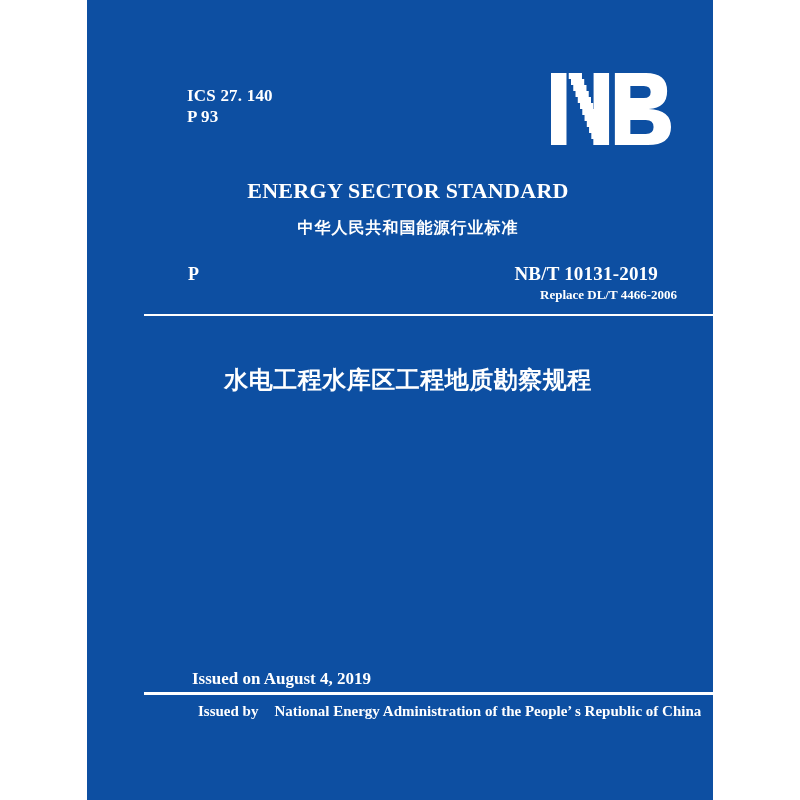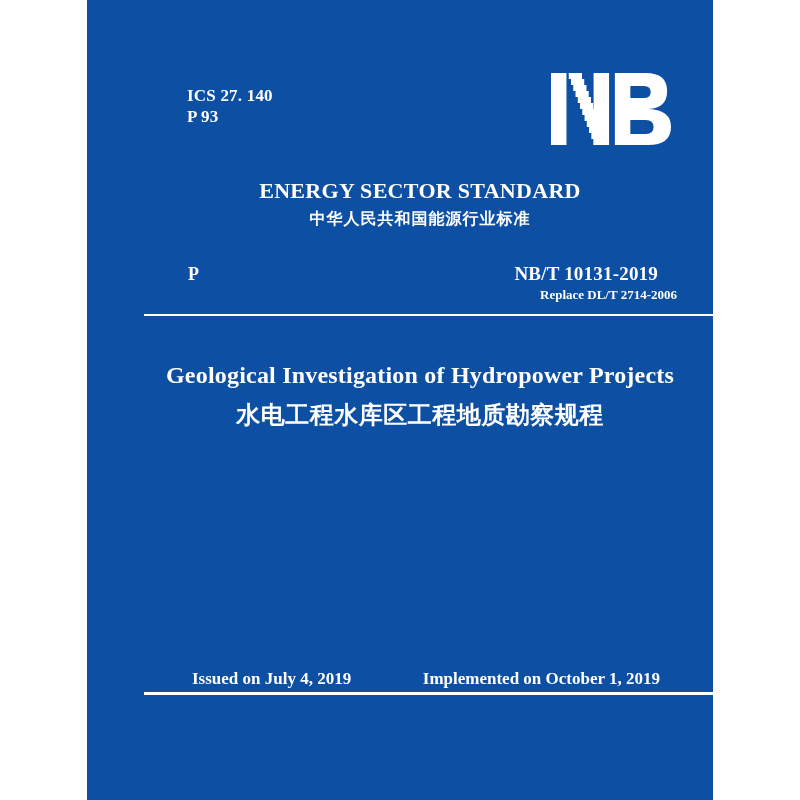--- a/index.html
+++ b/index.html
@@ -22,21 +22,21 @@
     left: 87px;
     top: 0;
     width: 626px;
     height: 800px;
     background: var(--cover, #0d4fa2);
     color: #ffffff;
   }
   .abs { position: absolute; }
   .centerline {
     position: absolute;
-    left: 20px;
+    left: 8px;
     width: 626px;
     text-align: center;
   }
   .ics-block {
     left: 100px;
     top: 85px;
     font-size: 17px;
     font-weight: bold;
     line-height: 21px;
     letter-spacing: 0.2px;
@@ -57,21 +57,21 @@
   .std-name {
     top: 177px;
   }
   .std-name .en {
     font-size: 22px;
     font-weight: bold;
     line-height: 27px;
     letter-spacing: 0.3px;
   }
   .std-name .zh {
-    margin-top: 5px;
+    margin-top: 14px;
     font-family: "Liberation Sans", sans-serif;
     font-size: 16px;
     font-weight: bold;
     letter-spacing: 1px;
   }
   .class-p {
     left: 101px;
     top: 264px;
     font-size: 18px;
     font-weight: bold;
@@ -169,29 +169,30 @@
       </svg>
     </div>
 
     <div class="centerline std-name">
       <div class="en">ENERGY SECTOR STANDARD</div>
       <div class="zh">中华人民共和国能源行业标准</div>
     </div>
 
     <div class="abs class-p">P</div>
     <div class="abs std-number">NB/T 10131-2019</div>
-    <div class="abs replaces">Replace DL/T 2714-2006</div>
+    <div class="abs replaces">Replace DL/T 4466-2006</div>
 
     <div class="rule rule-1"></div>
 
     <div class="centerline title-block">
-      <div class="en">Geological Investigation of Hydropower Projects</div>
       <div class="zh">水电工程水库区工程地质勘察规程</div>
     </div>
 
-    <div class="abs date-issued">Issued on July 4, 2019</div>
-    <div class="abs date-implemented">Implemented on October 1, 2019</div>
+    <div class="abs date-issued">Issued on August 4, 2019</div>
 
     <div class="rule rule-2"></div>
 
+    <div class="abs issuer-row">
+      <span>Issued by</span><span class="gap"></span><span>National Energy Administration of the People’ s Republic of China</span>
+    </div>
 
   </div>
 </div>
 
 </body></html>

